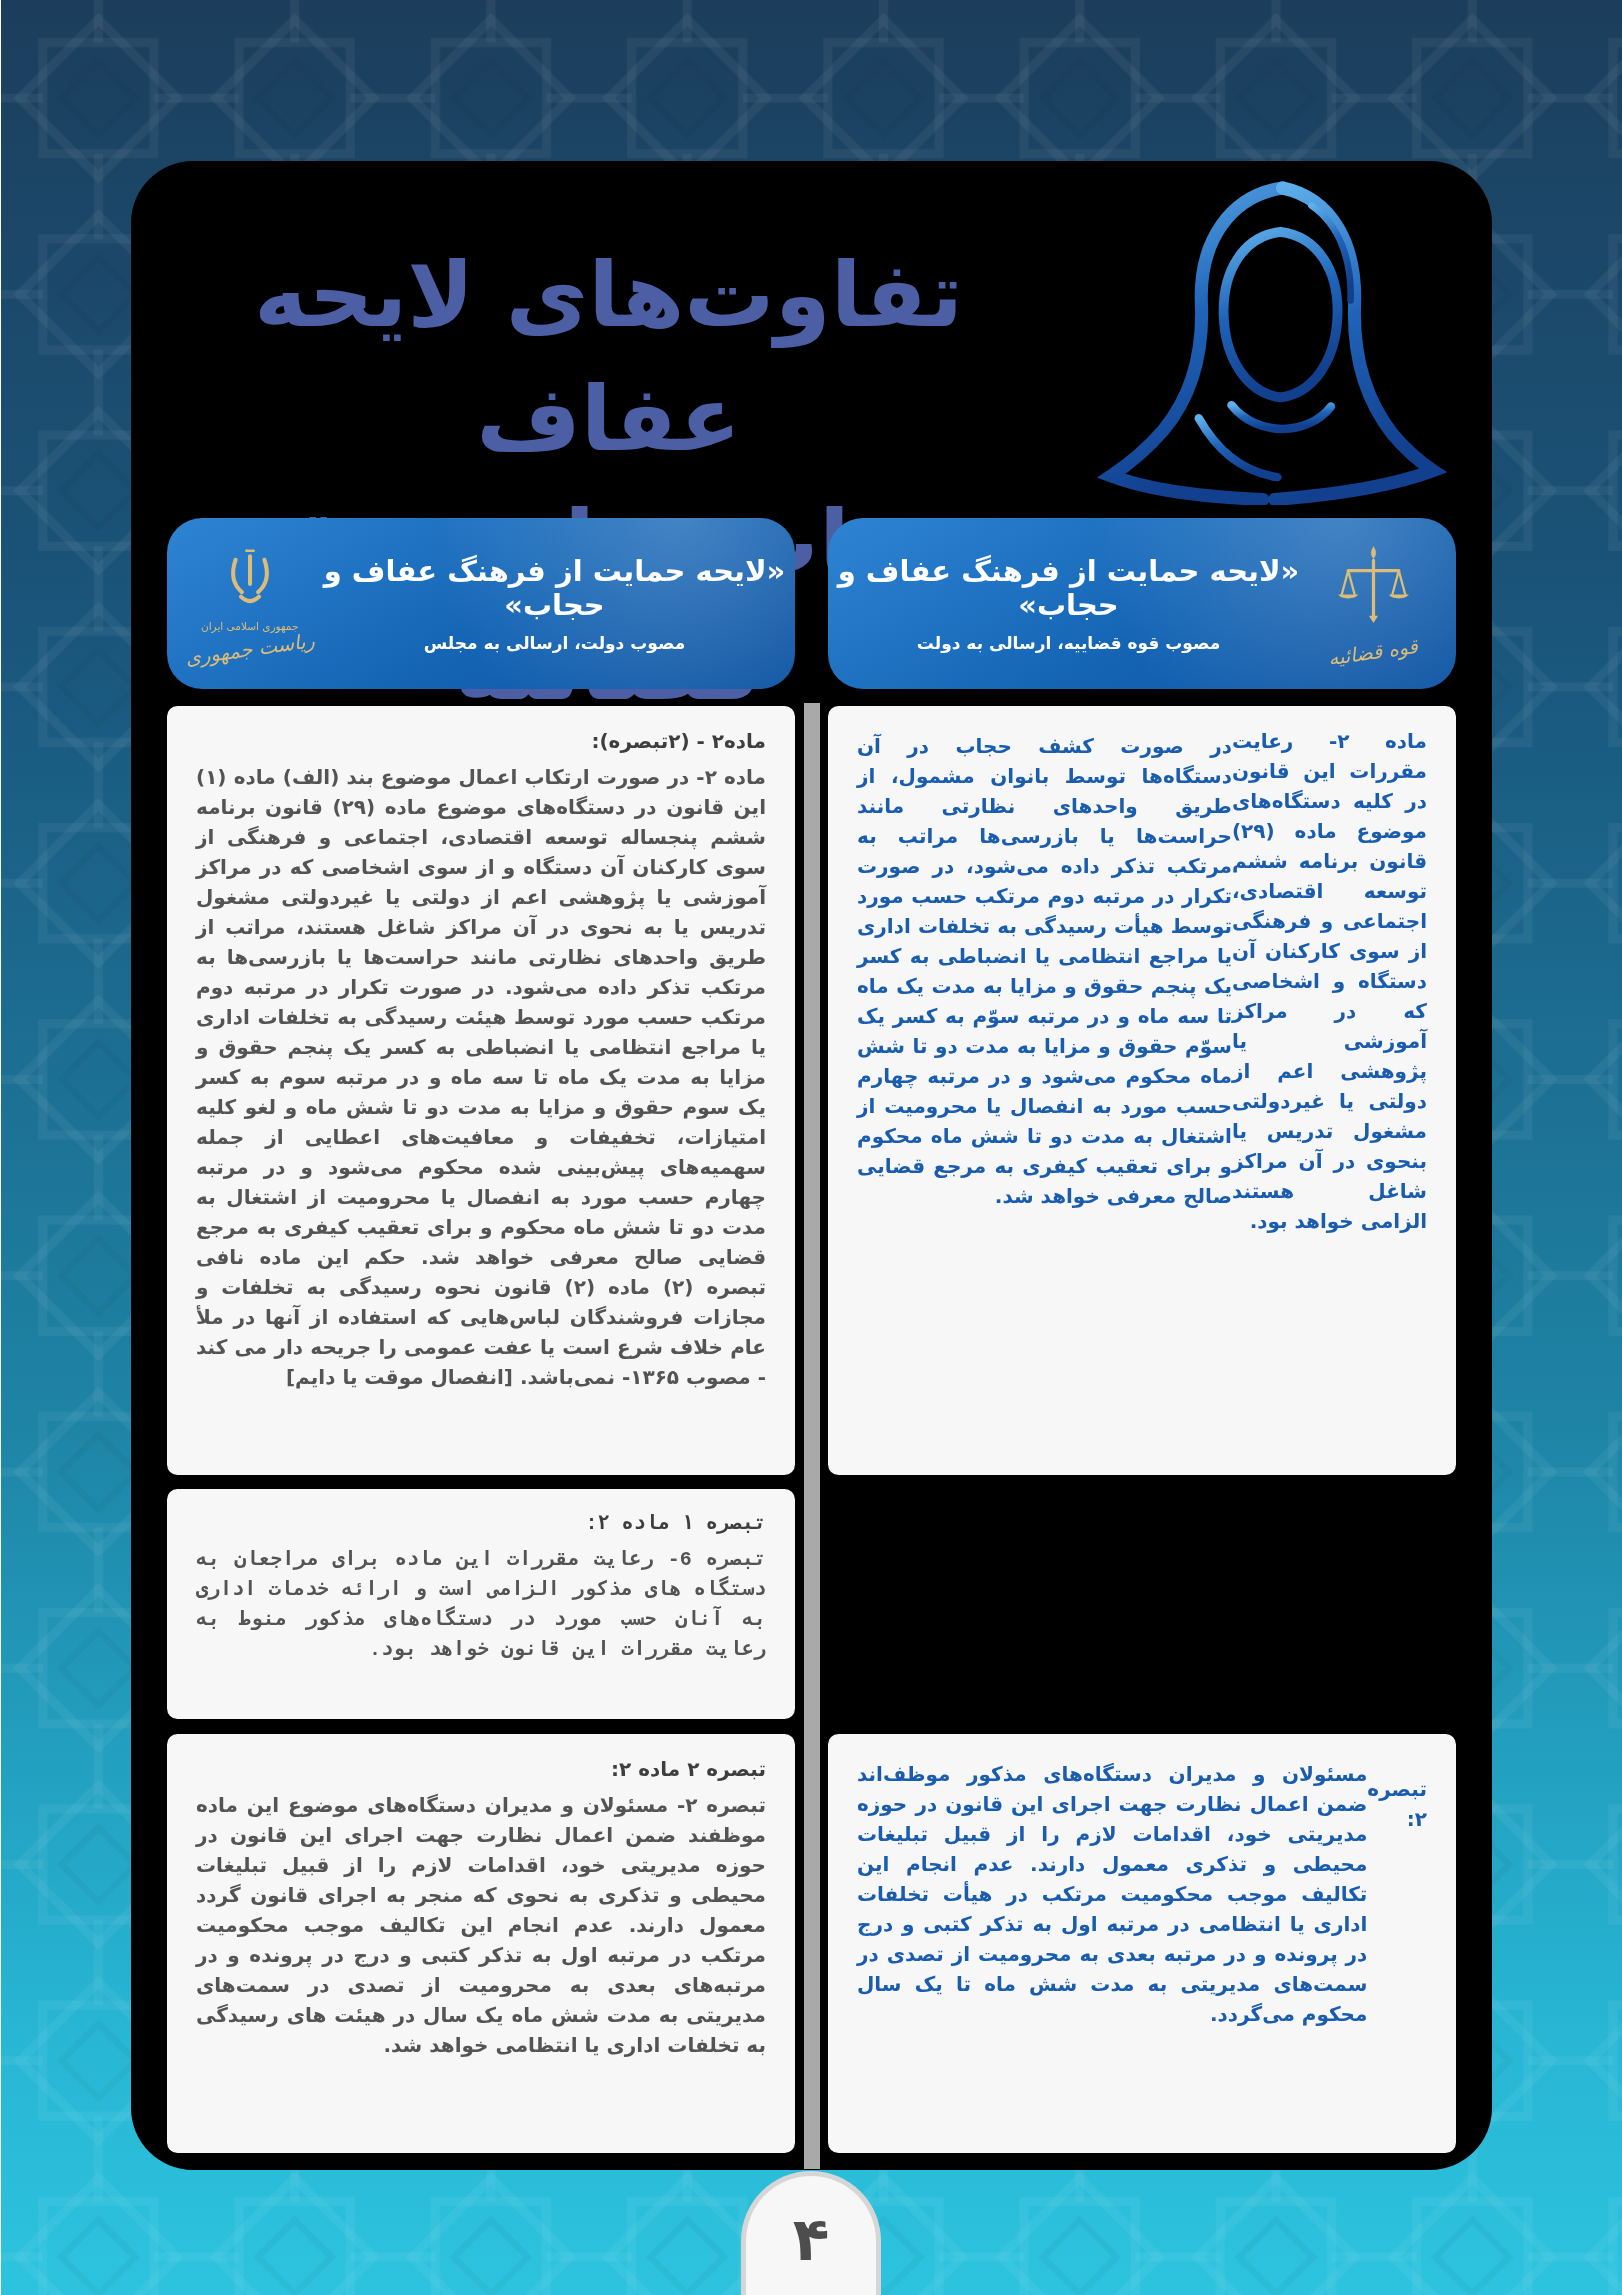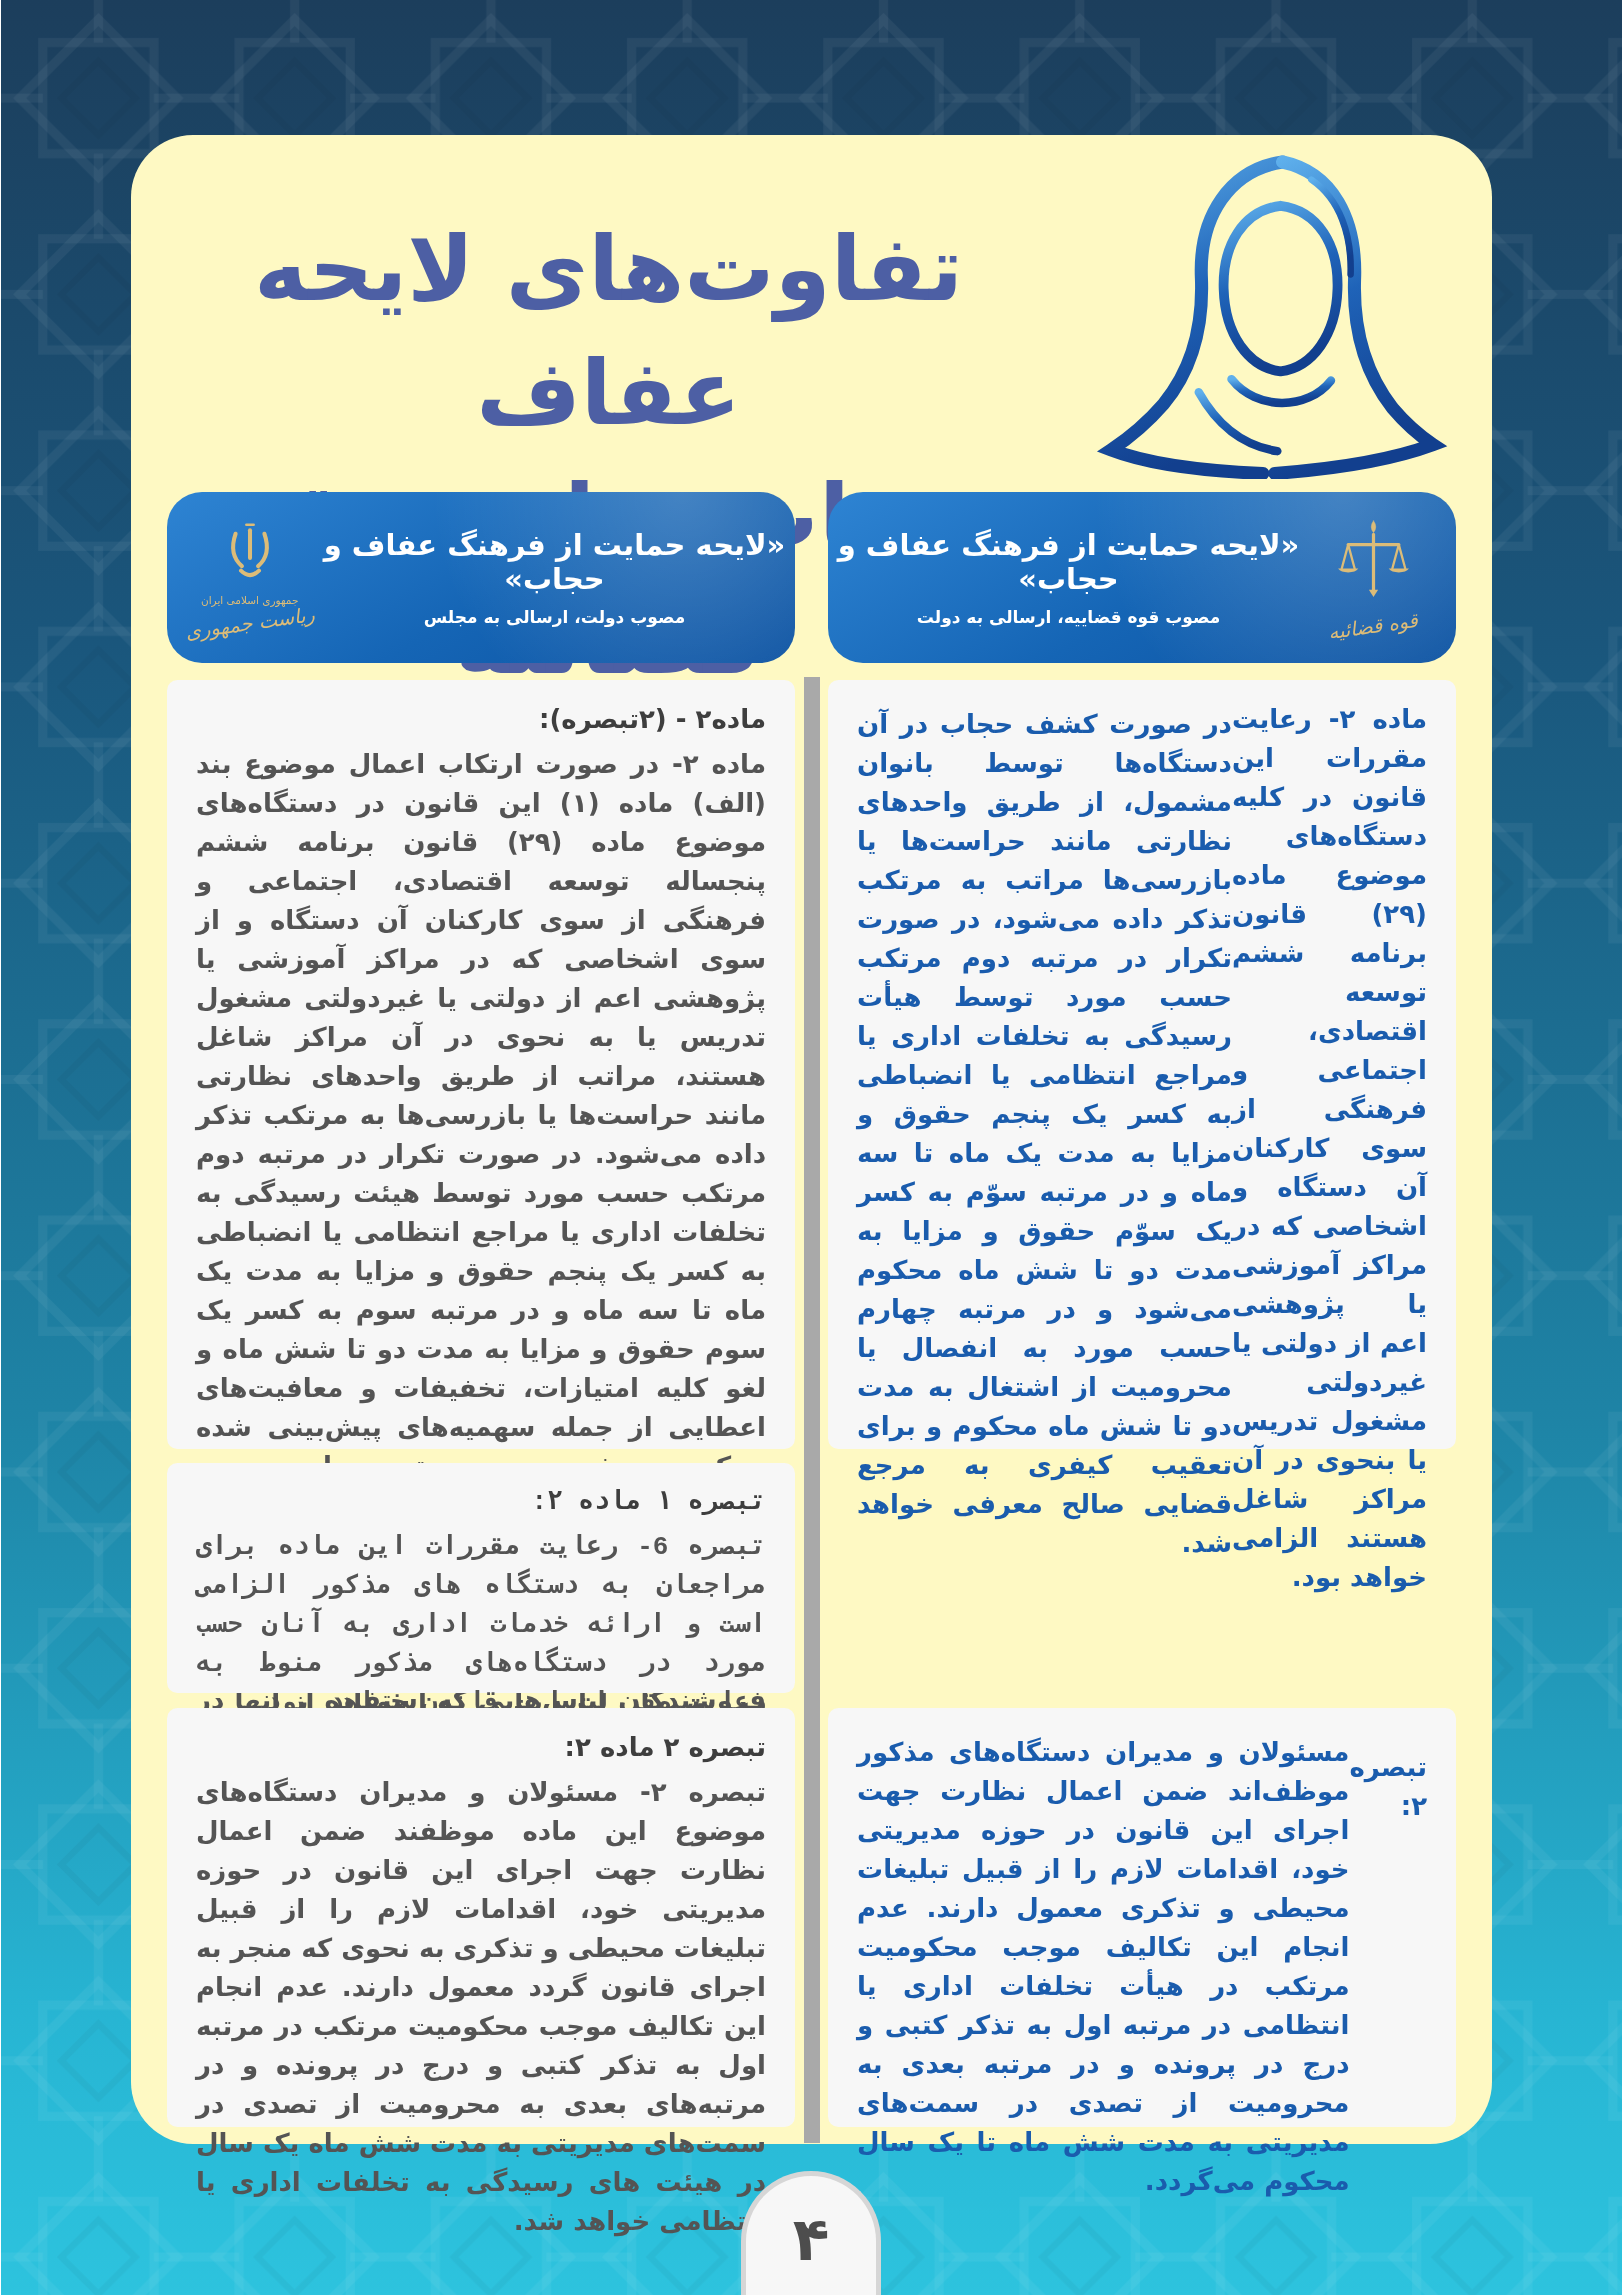--- a/index.html
+++ b/index.html
@@ -3,22 +3,22 @@
 <meta charset="utf-8">
 <style>
   html,body{margin:0;padding:0;}
   body{
     width:1623px;height:2295px;position:relative;overflow:hidden;
     font-family:"DejaVu Sans",sans-serif;
     background:linear-gradient(180deg,#1c3e5c 0%,#1a567c 28%,#1e84a6 62%,#27b5d3 88%,#2dc3de 100%);
   }
   .pat{position:absolute;inset:0;width:100%;height:100%;}
   .card{
-    position:absolute;left:131px;top:135px;width:1361px;height:2009px;
-    background:#fef9c3;border-radius:62px;
+    position:absolute;left:131px;top:161px;width:1361px;height:2009px;
+    background:#000000;border-radius:62px;
   }
   .title-block{
     position:absolute;left:19.6px;top:72px;width:916px;text-align:center;
     color:#4d5fa4;font-weight:800;direction:rtl;
   }
   .title-l1,.title-l2{font-size:90px;line-height:1.38;letter-spacing:-1.3px;}
   .figure{position:absolute;left:916px;top:6.5px;width:458px;height:337px;}
   .hdr{
     position:absolute;top:357px;height:171px;border-radius:35px;
     background:
@@ -38,21 +38,21 @@
   .box{
     position:absolute;background:#f7f7f7;border-radius:10.5px;direction:rtl;
     padding:19.6px 29px;box-sizing:border-box;
   }
   .b-l{left:36px;width:628px;}
   .b-r{left:697px;width:628px;}
   .row1{top:545px;height:769px;}
   .row2{top:1328px;height:230px;font-family:Liberation Mono, monospace;}
   .row3{top:1573px;height:419px;}
   .center{display:flex;flex-direction:row;justify-content:center;}
-  .box p{margin:0;font-size:26px;line-height:1.5;text-align:justify;text-align-last:right;}
+  .box p{margin:0;font-size:20px;line-height:1.5;text-align:justify;text-align-last:right;}
   .box p + p{margin-top:5.2px;}
   .l-text p{color:#545454;font-weight:600;}
   .r-text p{color:#1a5cad;font-weight:700;}
   .hd{font-weight:800 !important;text-align:right !important;text-align-last:right !important;margin-bottom:6.5px !important;}
   .l-text .hd{color:#3e3e3e;}
   .r-text .hd{color:#1a5cad;margin-top:20px;}
   .badge{
     position:absolute;left:741px;top:2171px;width:140px;height:124px;
     background:#f7f7f7;border:5.2px solid #d6d6d6;border-bottom:none;
     border-radius:72px 72px 0 0;box-sizing:border-box;text-align:center;

